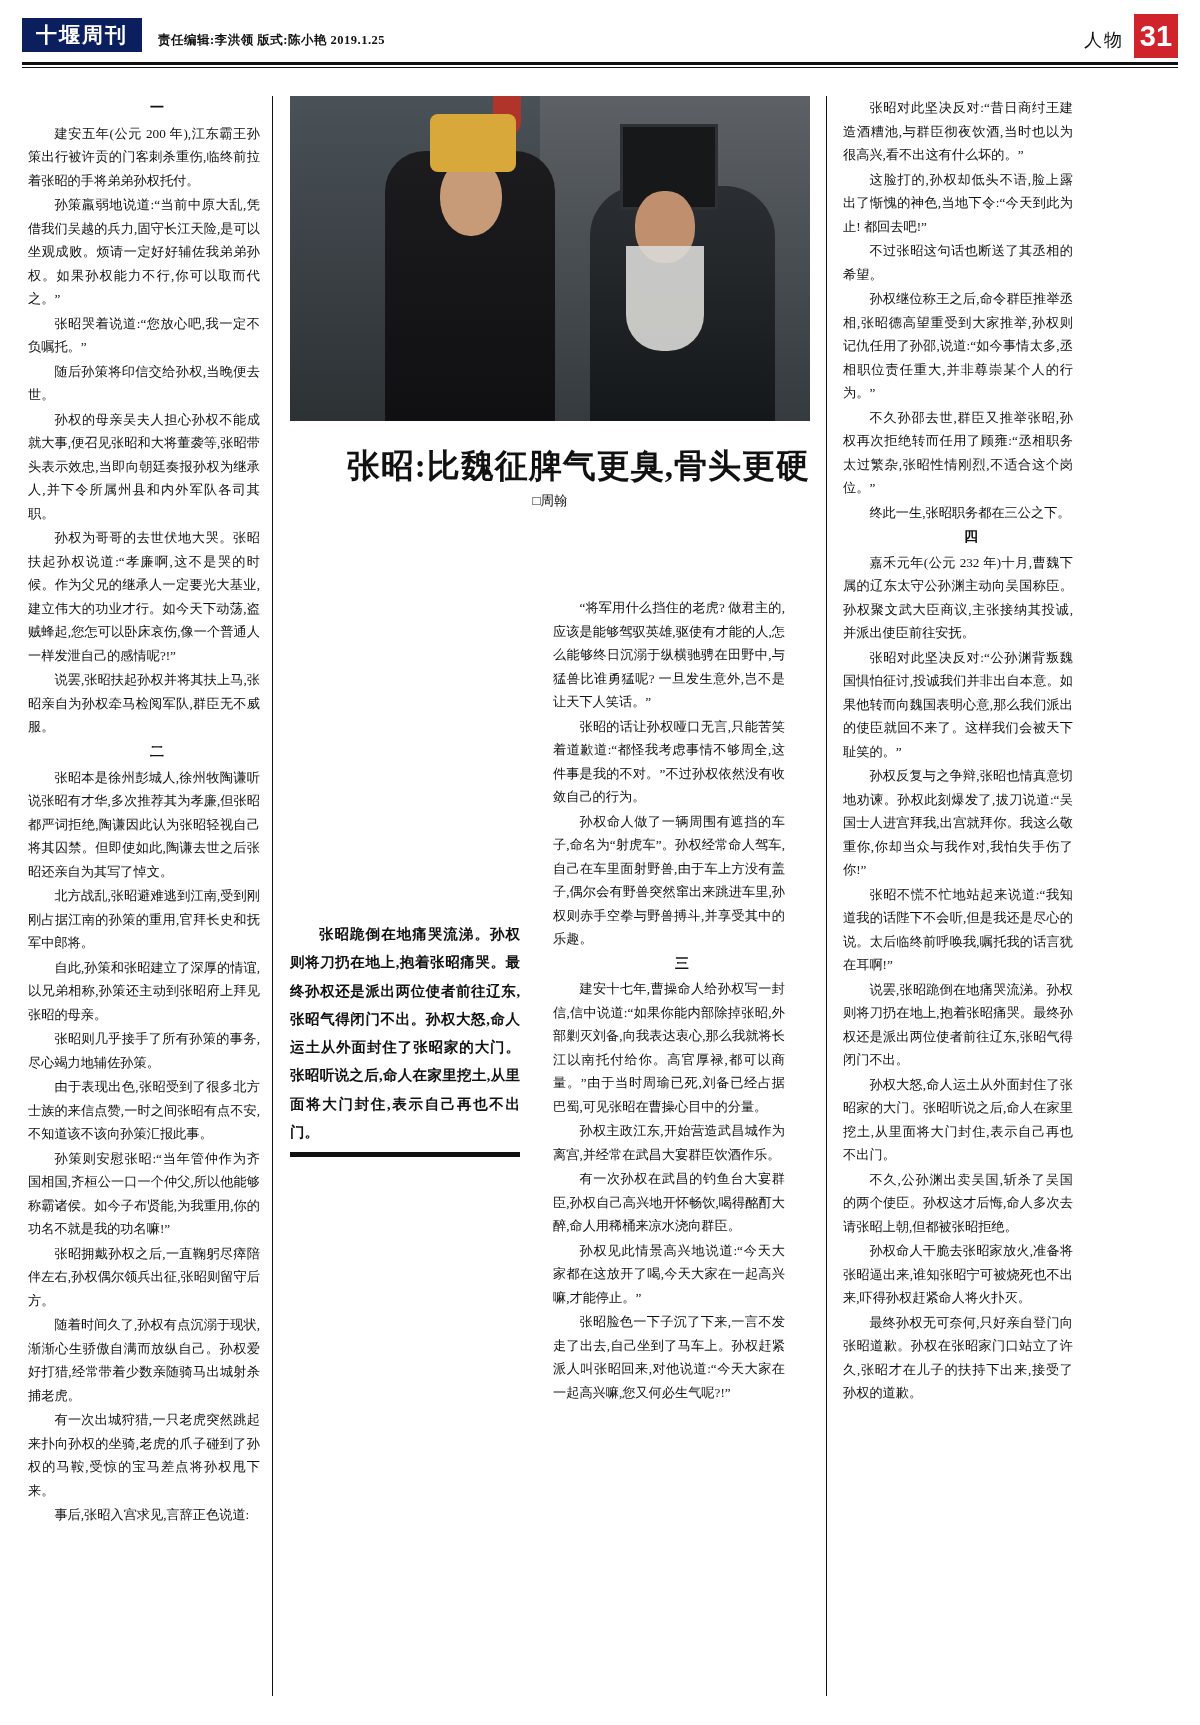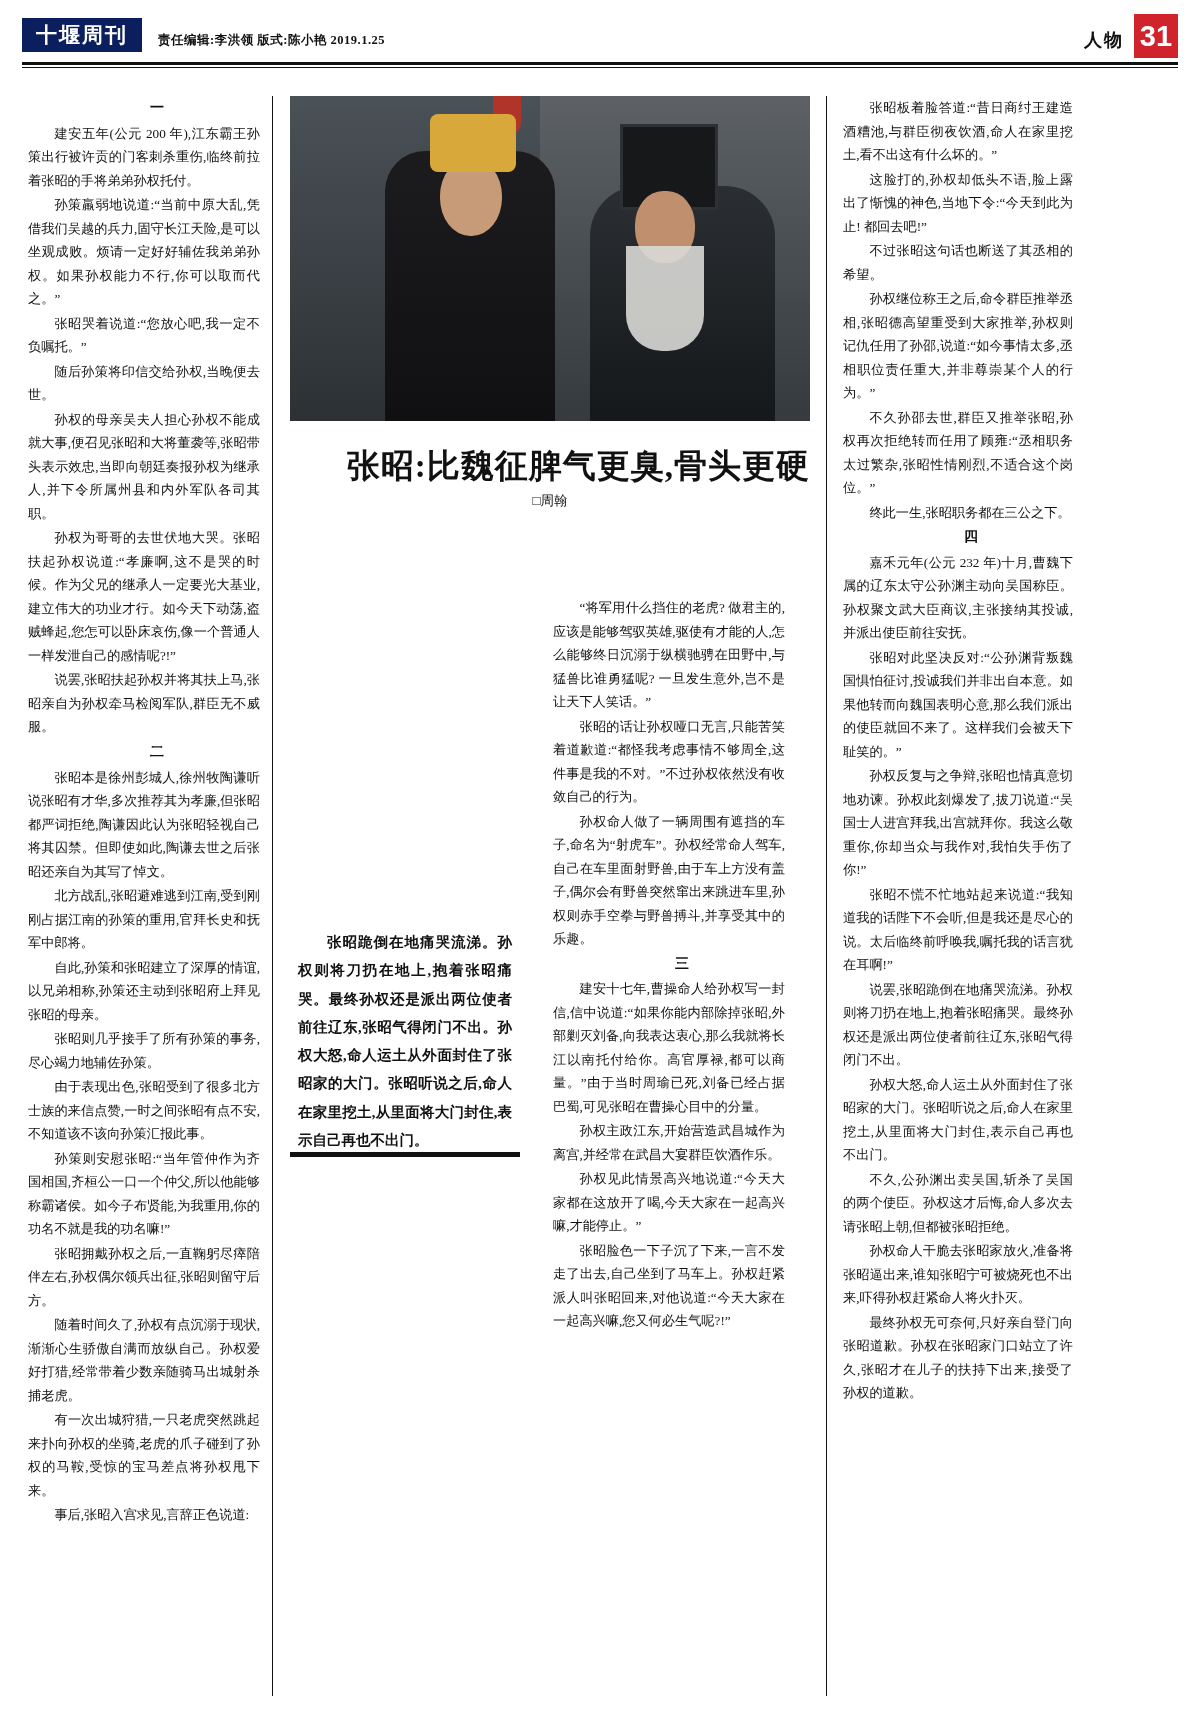--- a/index.html
+++ b/index.html
@@ -55,21 +55,21 @@
     font-weight: bold;
     color: #111;
     letter-spacing: 0.5px;
     white-space: nowrap;
   }
   .mast-section {
     position: absolute;
     right: 54px;
     top: 10px;
     font-size: 18px;
-    font-weight: bold;
+    font-weight: normal;
     letter-spacing: 2px;
   }
   .mast-pagenum {
     position: absolute;
     right: 0;
     top: -4px;
     width: 44px;
     height: 44px;
     background: #d0232b;
     color: #fff;
@@ -214,21 +214,21 @@
     position: absolute;
     left: 290px;
     top: 920px;
     width: 230px;
     font-size: 14.5px;
     font-weight: bold;
     line-height: 1.95;
     text-align: justify;
     text-justify: inter-ideograph;
   }
-  .pullquote p { margin: 8px; text-indent: 2em; }
+  .pullquote p { margin: 0; text-indent: 2em; }
   .pq-rule {
     position: absolute;
     left: 290px;
     top: 1152px;
     width: 230px;
     height: 5px;
     background: #111;
   }
   .col3-lower { top: 596px; }
   .col4 { top: 96px; }
@@ -293,25 +293,26 @@
       <p>有一次出城狩猎,一只老虎突然跳起来扑向孙权的坐骑,老虎的爪子碰到了孙权的马鞍,受惊的宝马差点将孙权甩下来。</p>
       <p>事后,张昭入宫求见,言辞正色说道:</p>
     </div>
   <div class="col col3 col3-lower">
       <p>“将军用什么挡住的老虎? 做君主的,应该是能够驾驭英雄,驱使有才能的人,怎么能够终日沉溺于纵横驰骋在田野中,与猛兽比谁勇猛呢? 一旦发生意外,岂不是让天下人笑话。”</p>
       <p>张昭的话让孙权哑口无言,只能苦笑着道歉道:“都怪我考虑事情不够周全,这件事是我的不对。”不过孙权依然没有收敛自己的行为。</p>
       <p>孙权命人做了一辆周围有遮挡的车子,命名为“射虎车”。孙权经常命人驾车,自己在车里面射野兽,由于车上方没有盖子,偶尔会有野兽突然窜出来跳进车里,孙权则赤手空拳与野兽搏斗,并享受其中的乐趣。</p>
       <p class="sec-marker">三</p>
       <p>建安十七年,曹操命人给孙权写一封信,信中说道:“如果你能内部除掉张昭,外部剿灭刘备,向我表达衷心,那么我就将长江以南托付给你。高官厚禄,都可以商量。”由于当时周瑜已死,刘备已经占据巴蜀,可见张昭在曹操心目中的分量。</p>
       <p>孙权主政江东,开始营造武昌城作为离宫,并经常在武昌大宴群臣饮酒作乐。</p>
+      <p>有一次孙权在武昌的钓鱼台大宴群臣,孙权自己高兴地开怀畅饮,喝得酩酊大醉,命人用稀桶来凉水浇向群臣。</p>
       <p>孙权见此情景高兴地说道:“今天大家都在这放开了喝,今天大家在一起高兴嘛,才能停止。”</p>
       <p>张昭脸色一下子沉了下来,一言不发走了出去,自己坐到了马车上。孙权赶紧派人叫张昭回来,对他说道:“今天大家在一起高兴嘛,您又何必生气呢?!”</p>
     </div>
   <div class="col col4">
-      <p>张昭板着脸答道:“昔日商纣王建造酒糟池,与群臣彻夜饮酒,命人在家里挖土,看不出这有什么坏的。”</p>
+      <p>张昭对此坚决反对:“昔日商纣王建造酒糟池,与群臣彻夜饮酒,当时也以为很高兴,看不出这有什么坏的。”</p>
       <p>这脸打的,孙权却低头不语,脸上露出了惭愧的神色,当地下令:“今天到此为止! 都回去吧!”</p>
       <p>不过张昭这句话也断送了其丞相的希望。</p>
       <p>孙权继位称王之后,命令群臣推举丞相,张昭德高望重受到大家推举,孙权则记仇任用了孙邵,说道:“如今事情太多,丞相职位责任重大,并非尊崇某个人的行为。”</p>
       <p>不久孙邵去世,群臣又推举张昭,孙权再次拒绝转而任用了顾雍:“丞相职务太过繁杂,张昭性情刚烈,不适合这个岗位。”</p>
       <p>终此一生,张昭职务都在三公之下。</p>
       <p class="sec-marker">四</p>
       <p>嘉禾元年(公元 232 年)十月,曹魏下属的辽东太守公孙渊主动向吴国称臣。孙权聚文武大臣商议,主张接纳其投诚,并派出使臣前往安抚。</p>
       <p>张昭对此坚决反对:“公孙渊背叛魏国惧怕征讨,投诚我们并非出自本意。如果他转而向魏国表明心意,那么我们派出的使臣就回不来了。这样我们会被天下耻笑的。”</p>
       <p>孙权反复与之争辩,张昭也情真意切地劝谏。孙权此刻爆发了,拔刀说道:“吴国士人进宫拜我,出宫就拜你。我这么敬重你,你却当众与我作对,我怕失手伤了你!”</p>
       <p>张昭不慌不忙地站起来说道:“我知道我的话陛下不会听,但是我还是尽心的说。太后临终前呼唤我,嘱托我的话言犹在耳啊!”</p>

